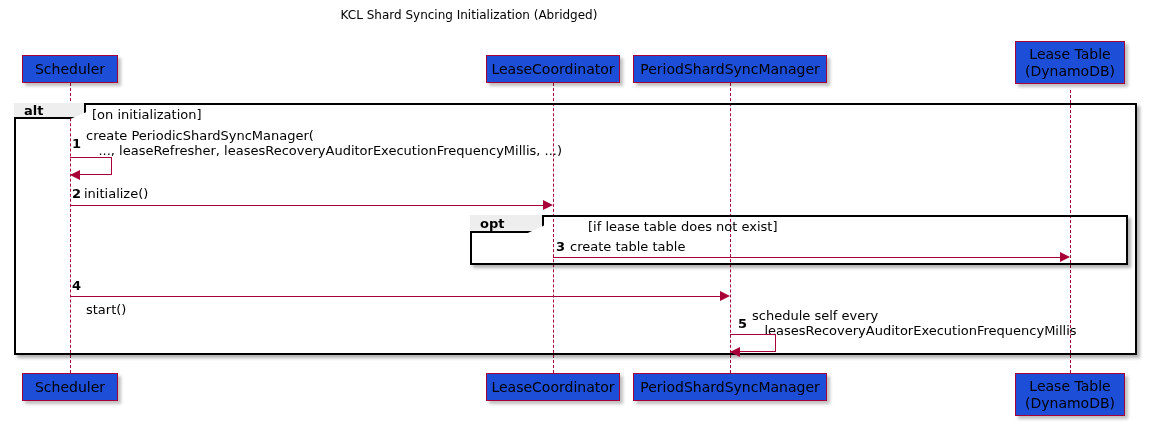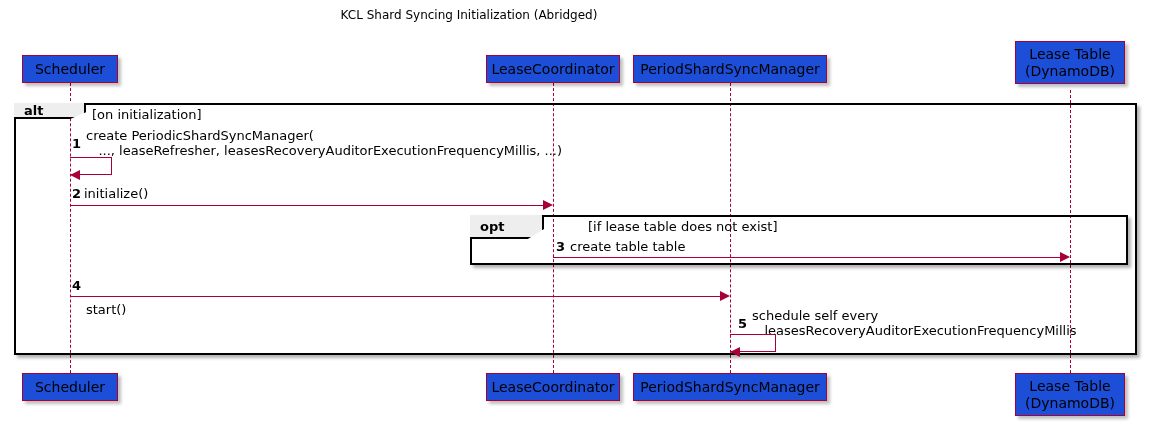--- a/index.html
+++ b/index.html
@@ -137,21 +137,21 @@
   <div class="abs msg-text" style="left:86px; top:128px;">create PeriodicShardSyncManager(</div>
   <div class="abs self-loop" style="left:70px; top:157px; width:42px;"></div>
   <div class="abs arrow-head arrow-left" style="left:70px; top:170px;"></div>
 
   <div class="abs msg-num" style="left:72px; top:186px;">2</div>
   <div class="abs msg-text" style="left:84px; top:186px;">initialize()</div>
   <div class="abs msg-line" style="left:70px; top:205px; width:474px;"></div>
   <div class="abs arrow-head arrow-right" style="left:543px; top:200px;"></div>
 
   <div class="abs fragment" style="left:470px; top:215px; width:658px; height:50px;"></div>
-  <div class="abs frag-tab" style="left:470px; top:215px; width:74px; height:24px;">
+  <div class="abs frag-tab" style="left:470px; top:215px; width:74px; height:18px;">
     <span>opt</span>
   </div>
   <div class="abs frag-label" style="left:556px; top:219px;margin-left:32px;">[if lease table does not exist]</div>
 
   <div class="abs msg-num" style="left:556px; top:239px;">3</div>
   <div class="abs msg-text" style="left:570px; top:239px;">create table table</div>
   <div class="abs msg-line" style="left:553px; top:257px; width:508px;"></div>
   <div class="abs arrow-head arrow-right" style="left:1060px; top:252px;"></div>
 
   <div class="abs msg-num" style="left:72px; top:278px;">4</div>

